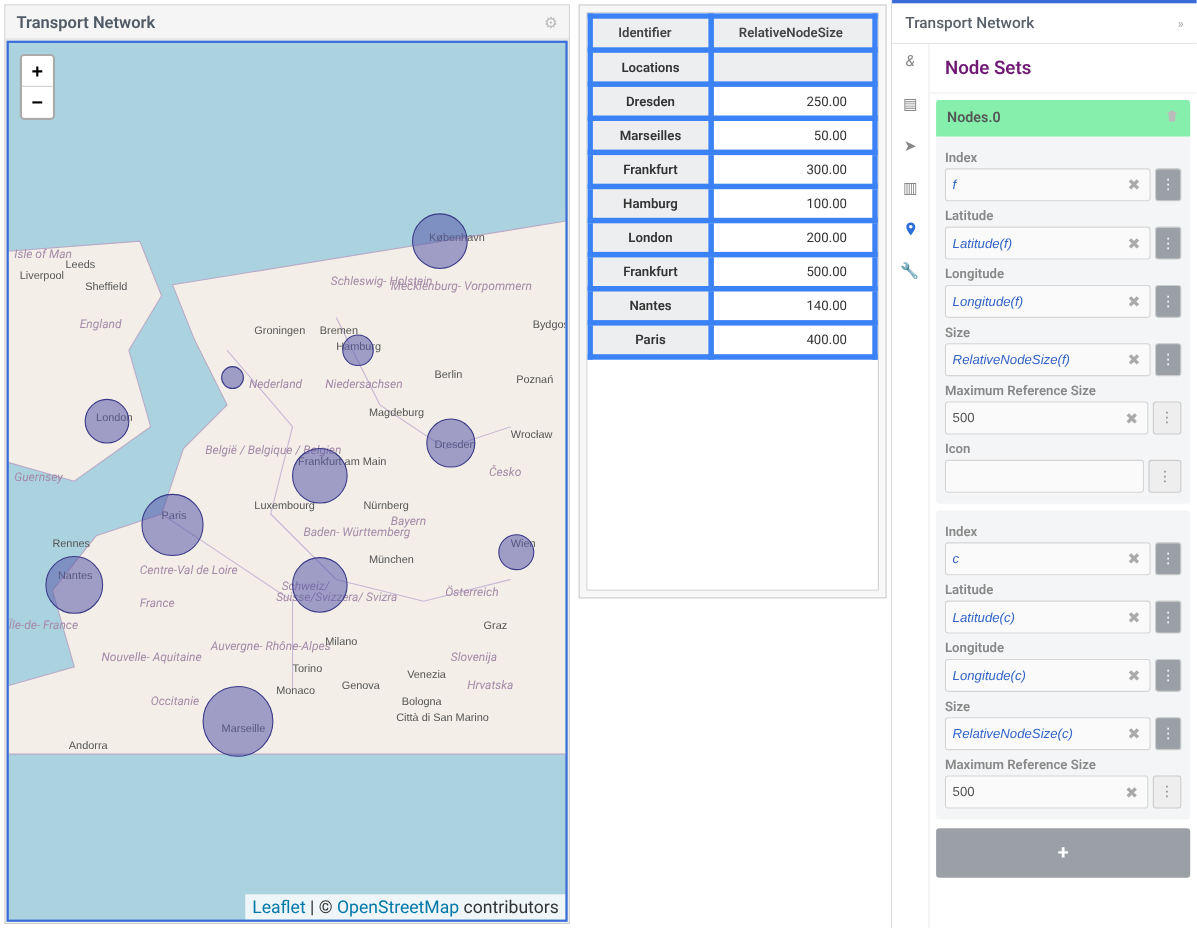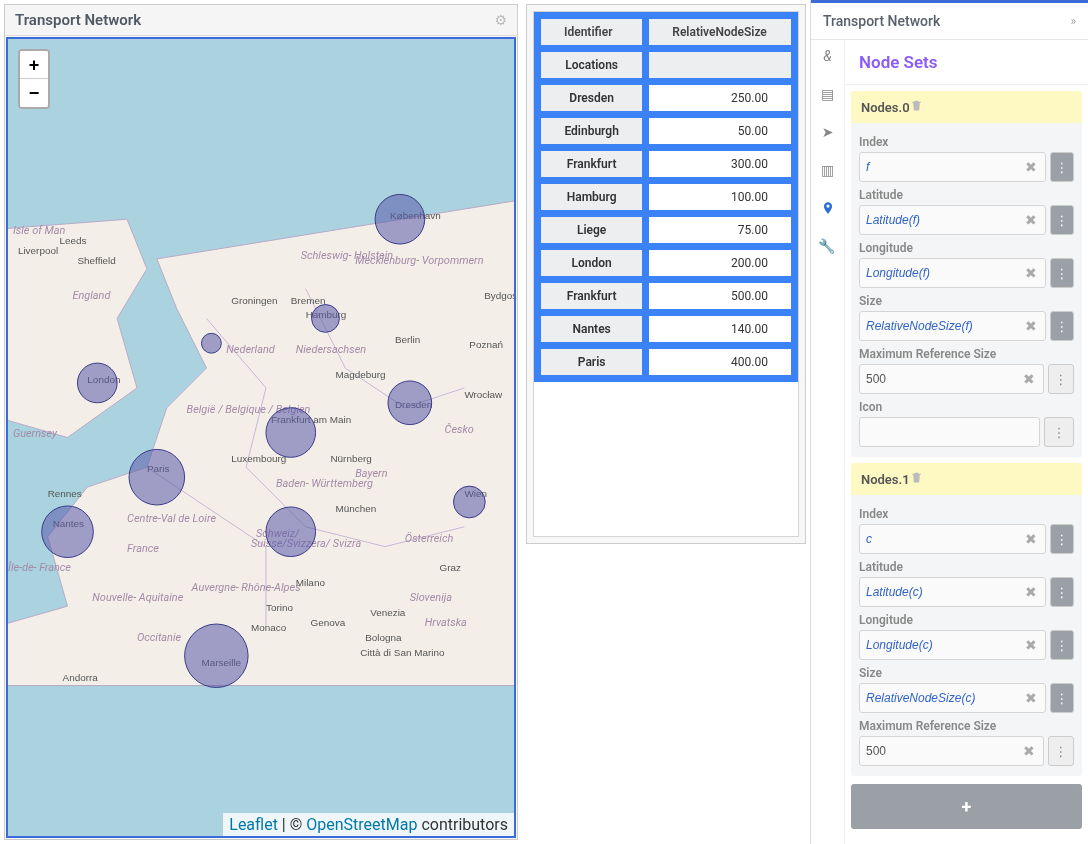--- a/index.html
+++ b/index.html
@@ -21,44 +21,44 @@
 .zoom-controls { position: absolute; top: 10px; left: 10px; display: flex; flex-direction: column; border: 2px solid #aaa; border-radius: 4px; overflow: hidden; background: #fff; }
 .zoom-controls button { width: 28px; height: 28px; border: none; background: #fff; font-size: 18px; font-weight: bold; cursor: pointer; line-height: 1; }
 .zoom-controls button:first-child { border-bottom: 1px solid #ccc; }
 .map-attrib { position: absolute; bottom: 0; right: 0; background: rgba(255,255,255,0.8); padding: 2px 6px; font-size: 16px; color: #333; }
 .map-attrib a { color: #0078a8; text-decoration: none; }
 
 
 .table-panel { flex: 1; border: 1px solid #ccc; background: #f7f7f7; display: flex; flex-direction: column; padding: 6px; max-height: 540px; }
 .table-wrap { border: 1px solid #d4d4d4; background: #fff; height: 100%; overflow: auto; }
 table { border-collapse: collapse; width: 100%; font-size: 12px; }
-th, td { border: 7px solid #3b82f6; padding: 6px 23px; text-align: left; }
+th, td { border: 5px solid #3b82f6; padding: 6px 23px; text-align: left; }
 th { background: #eceeef; font-weight: 600; color: #444; }
 td.num { text-align: right; }
 .row-head { background: #eceeef; font-weight: 600; text-align: center; }
 .editable-cell { background: #fff; }
 .editable-cell input { width: 100%; border: none; text-align: right; font-size: 12px; padding: 0; outline: none; }
 tr.locations-row td, tr.locations-row th { background: #eceeef; font-weight: 600; }
 
 
 .side-panel { width: 278px; border-left: 1px solid #ddd; display: flex; flex-direction: column; background: #fff; }
 .side-header { border-top: 3px solid #3a6bd8; padding: 10px 12px; border-bottom: 1px solid #e5e5e5; display: flex; justify-content: space-between; align-items: center; }
 .side-header h3 { font-size: 14px; color: #59606a; font-weight: 500; }
 .collapse-icon { color: #aaa; font-size: 12px; cursor: pointer; }
 
 .side-body { flex: 1; display: flex; overflow: hidden; }
 .icon-rail { width: 34px; background: #fff; border-right: 1px solid #eee; display: flex; flex-direction: column; align-items: center; padding-top: 8px; gap: 22px; }
 .icon-rail .rail-icon { width: 16px; height: 16px; color: #888; cursor: pointer; display: flex; align-items: center; justify-content: center; font-size: 14px; }
 .icon-rail .rail-icon.active { color: #2a6fd6; }
 
 .side-content { flex: 1; overflow-y: auto; display: flex; flex-direction: column; }
-.side-content h2 { font-size: 17px; font-weight: 600; padding: 12px 14px; color: #8b5cf6; border-bottom: 1px solid #eee; }
+.side-content h2 { font-size: 17px; font-weight: 600; padding: 12px 14px; color: #701a75; border-bottom: 1px solid #eee; }
 
 .nodeset { background: #f4f5f6; margin: 6px 6px 0 6px; border-radius: 3px; }
-.nodeset-head { display: flex; align-items: center; background: #fef9c3; padding: 8px 10px; border-radius: 3px 3px 0 0; }
+.nodeset-head { display: flex; justify-content: space-between; align-items: center; background: #86efac; padding: 8px 10px; border-radius: 3px 3px 0 0; }
 .nodeset-head span { font-weight: 600; color: #555; font-size: 13px; }
 .trash-icon { color: #bbb; cursor: pointer; }
 .nodeset-body { padding: 6px 8px 10px 8px; }
 .field-label { font-size: 12px; color: #888; font-weight: 600; margin: 6px 0 3px 0; }
 .field-row { display: flex; gap: 4px; align-items: stretch; }
 .field-input { flex: 1; display: flex; align-items: center; border: 1px solid #d5d5d5; border-radius: 3px; background: #fafafa; padding: 0 6px; height: 30px; }
 .field-input input { flex: 1; border: none; background: transparent; font-size: 12px; color: #3264c8; font-style: italic; outline: none; }
 .field-input input.plain { color: #555; font-style: normal; }
 .clear-x { color: #aaa; cursor: pointer; font-size: 14px; padding: 0 2px; }
 .kebab-btn { width: 30px; border: 1px solid #ccc; border-radius: 3px; background: #9aa0a6; color: #fff; cursor: pointer; display: flex; align-items: center; justify-content: center; }
@@ -196,34 +196,30 @@
           <tbody id="table-body">
             <tr class="locations-row">
                 <td class="row-head">Locations</td>
                 <td></td>
               </tr>
               <tr>
                 <td class="row-head">Dresden</td>
                 <td class="num">250.00</td>
               </tr>
               <tr>
-                <td class="row-head">Edinburgh</td>
+                <td class="row-head">Marseilles</td>
                 <td class="num">50.00</td>
               </tr>
               <tr>
                 <td class="row-head">Frankfurt</td>
                 <td class="num">300.00</td>
               </tr>
               <tr>
                 <td class="row-head">Hamburg</td>
                 <td class="num">100.00</td>
-              </tr>
-              <tr>
-                <td class="row-head">Liege</td>
-                <td class="num">75.00</td>
               </tr>
               <tr>
                 <td class="row-head">London</td>
                 <td class="num">200.00</td>
               </tr>
               <tr>
                 <td class="row-head">Frankfurt</td>
                 <td class="num">500.00</td>
               </tr>
               <tr>
@@ -314,26 +310,20 @@
                 <div class="field-label">Icon</div>
                 <div class="field-row">
                   <div class="field-input">
                     <input class="plain" style="">
                   </div>
                   <div class="kebab-btn light">⋮</div>
                 </div>
               </div>
             </div>
             <div class="nodeset">
-              <div class="nodeset-head">
-                <span>Nodes.1</span>
-                <span class="trash-icon"><svg width="13" height="13" viewBox="0 0 24 24">
-                    <path fill="#bbb" d="M6 7h12l-1 14H7L6 7zm3-4h6l1 2h4v2H4V5h4l1-2z"></path>
-                  </svg></span>
-              </div>
               <div class="nodeset-body">
                 <div class="field-label">Index</div>
                 <div class="field-row">
                   <div class="field-input">
                     <input value="c" style="">
                     <span class="clear-x">✖</span>
                   </div>
                   <div class="kebab-btn">⋮</div>
                 </div>
                 <div class="field-label">Latitude</div>

